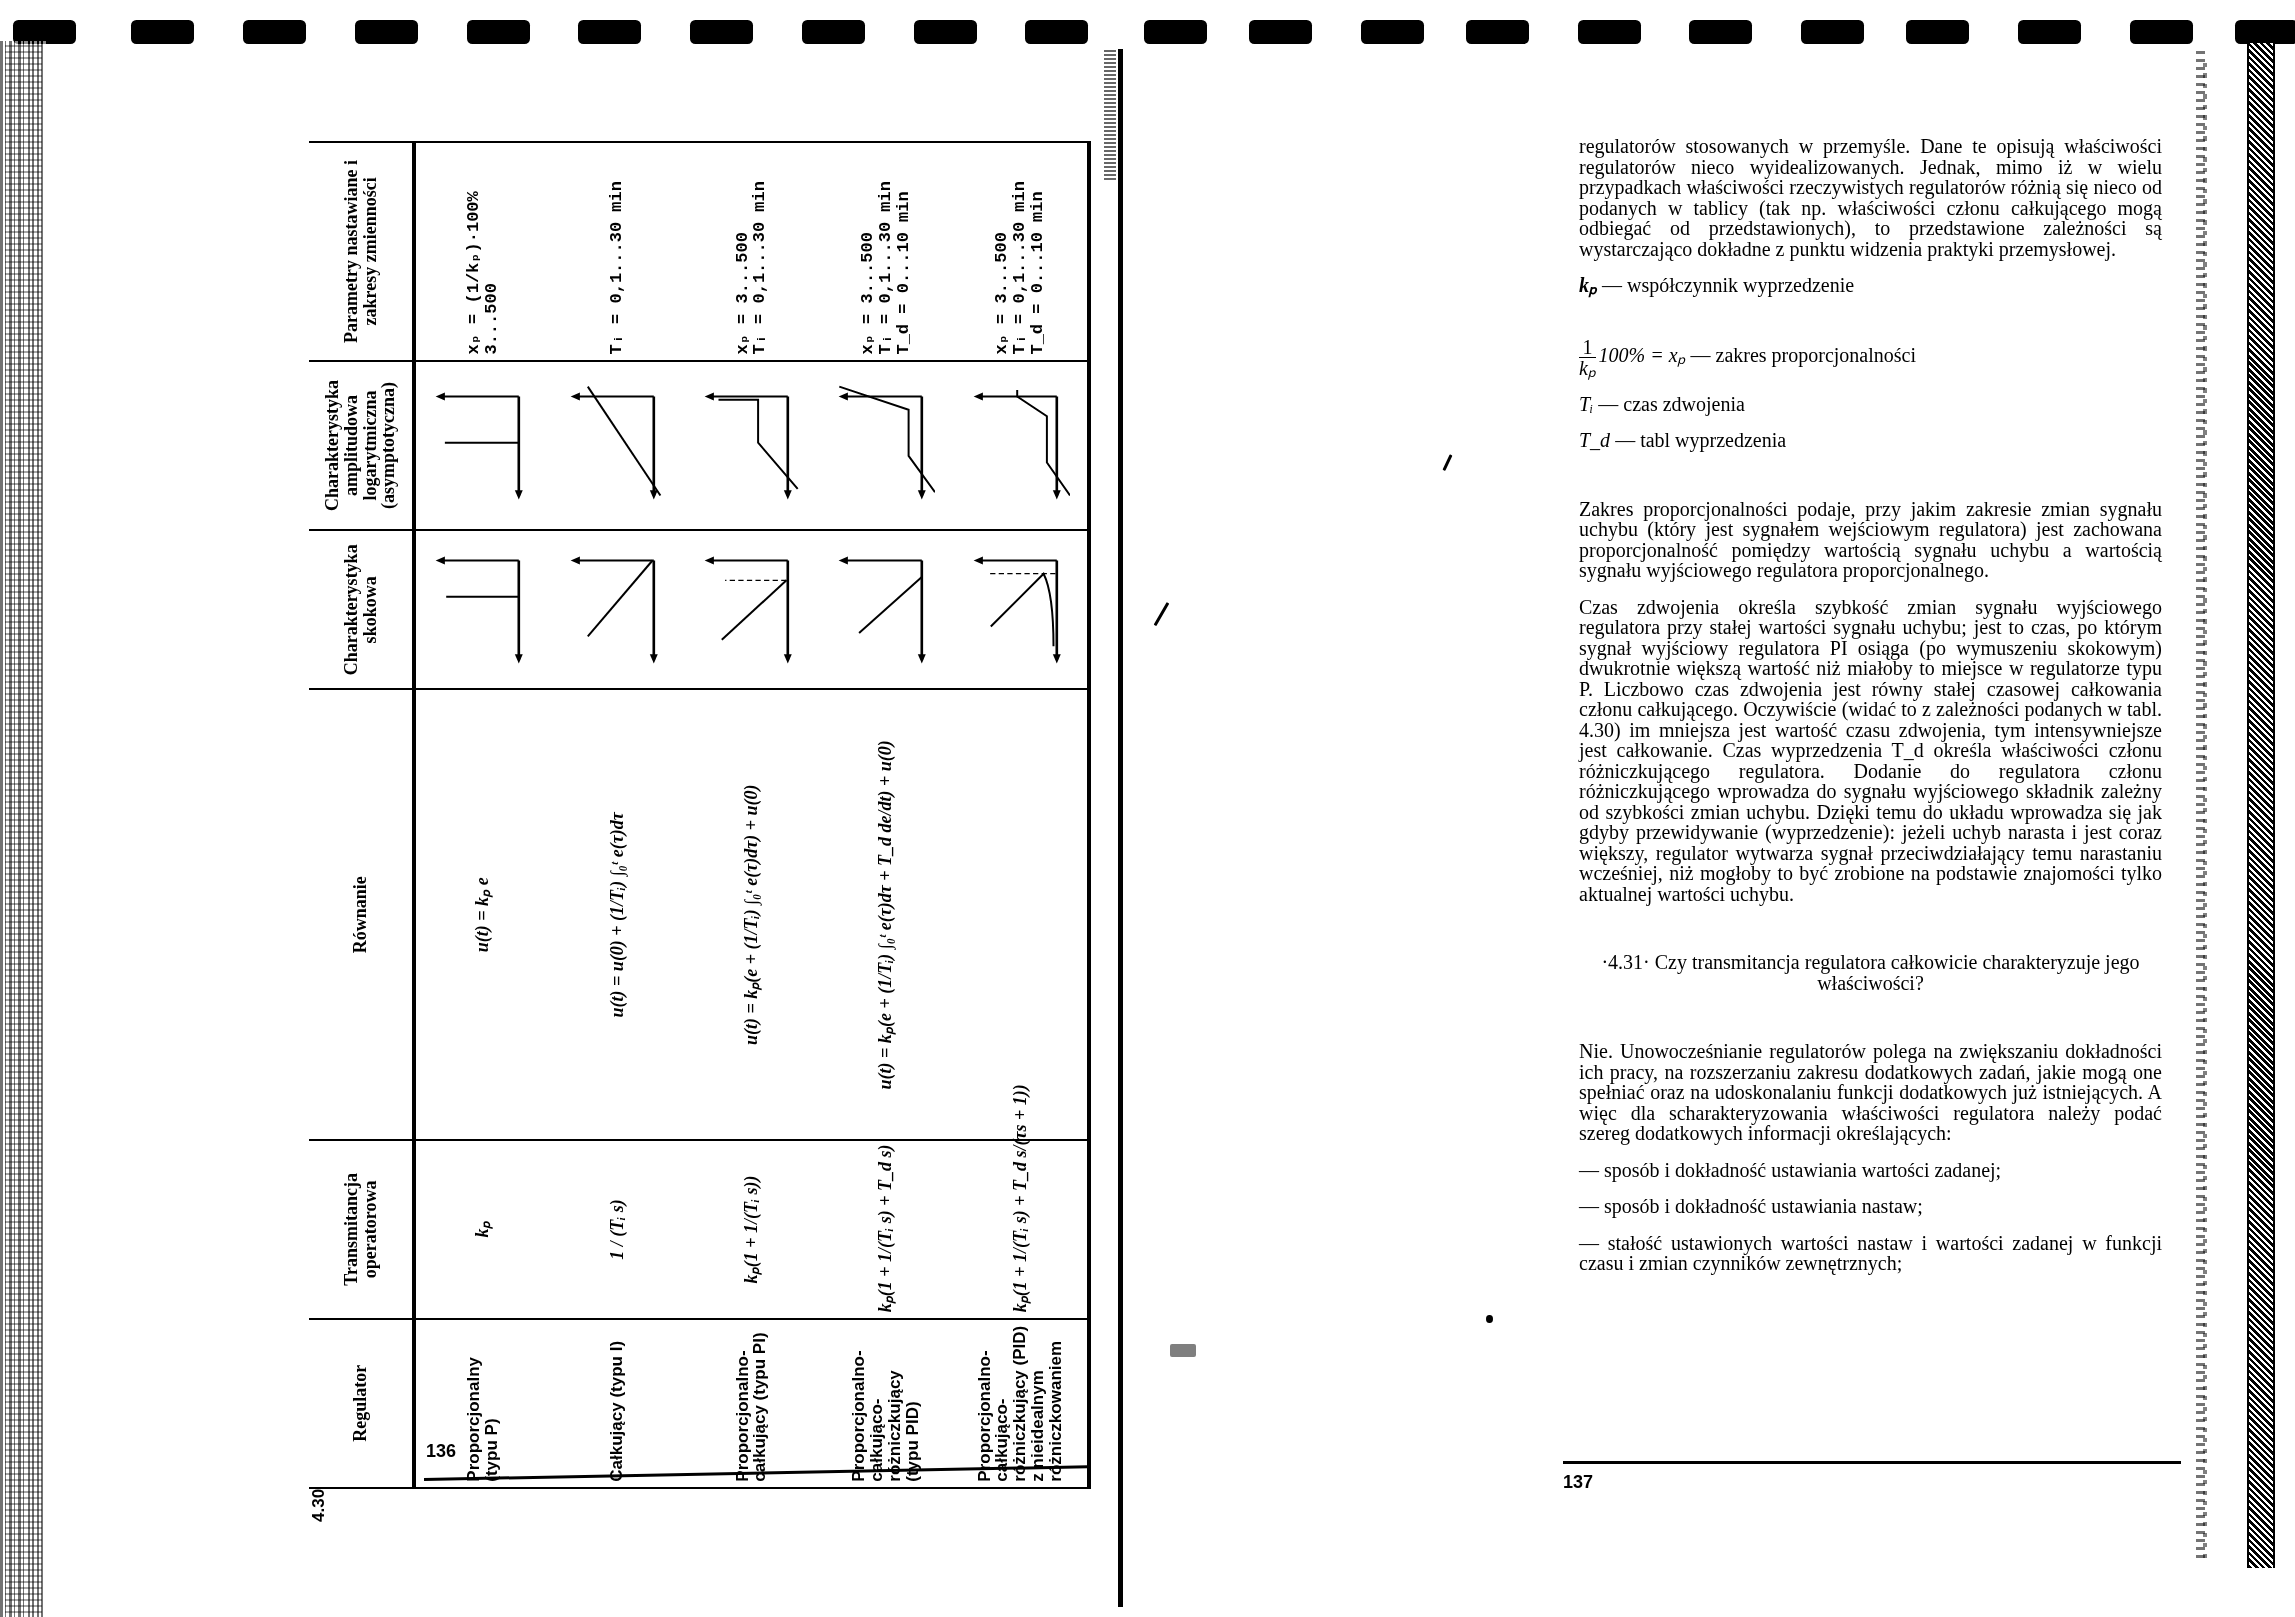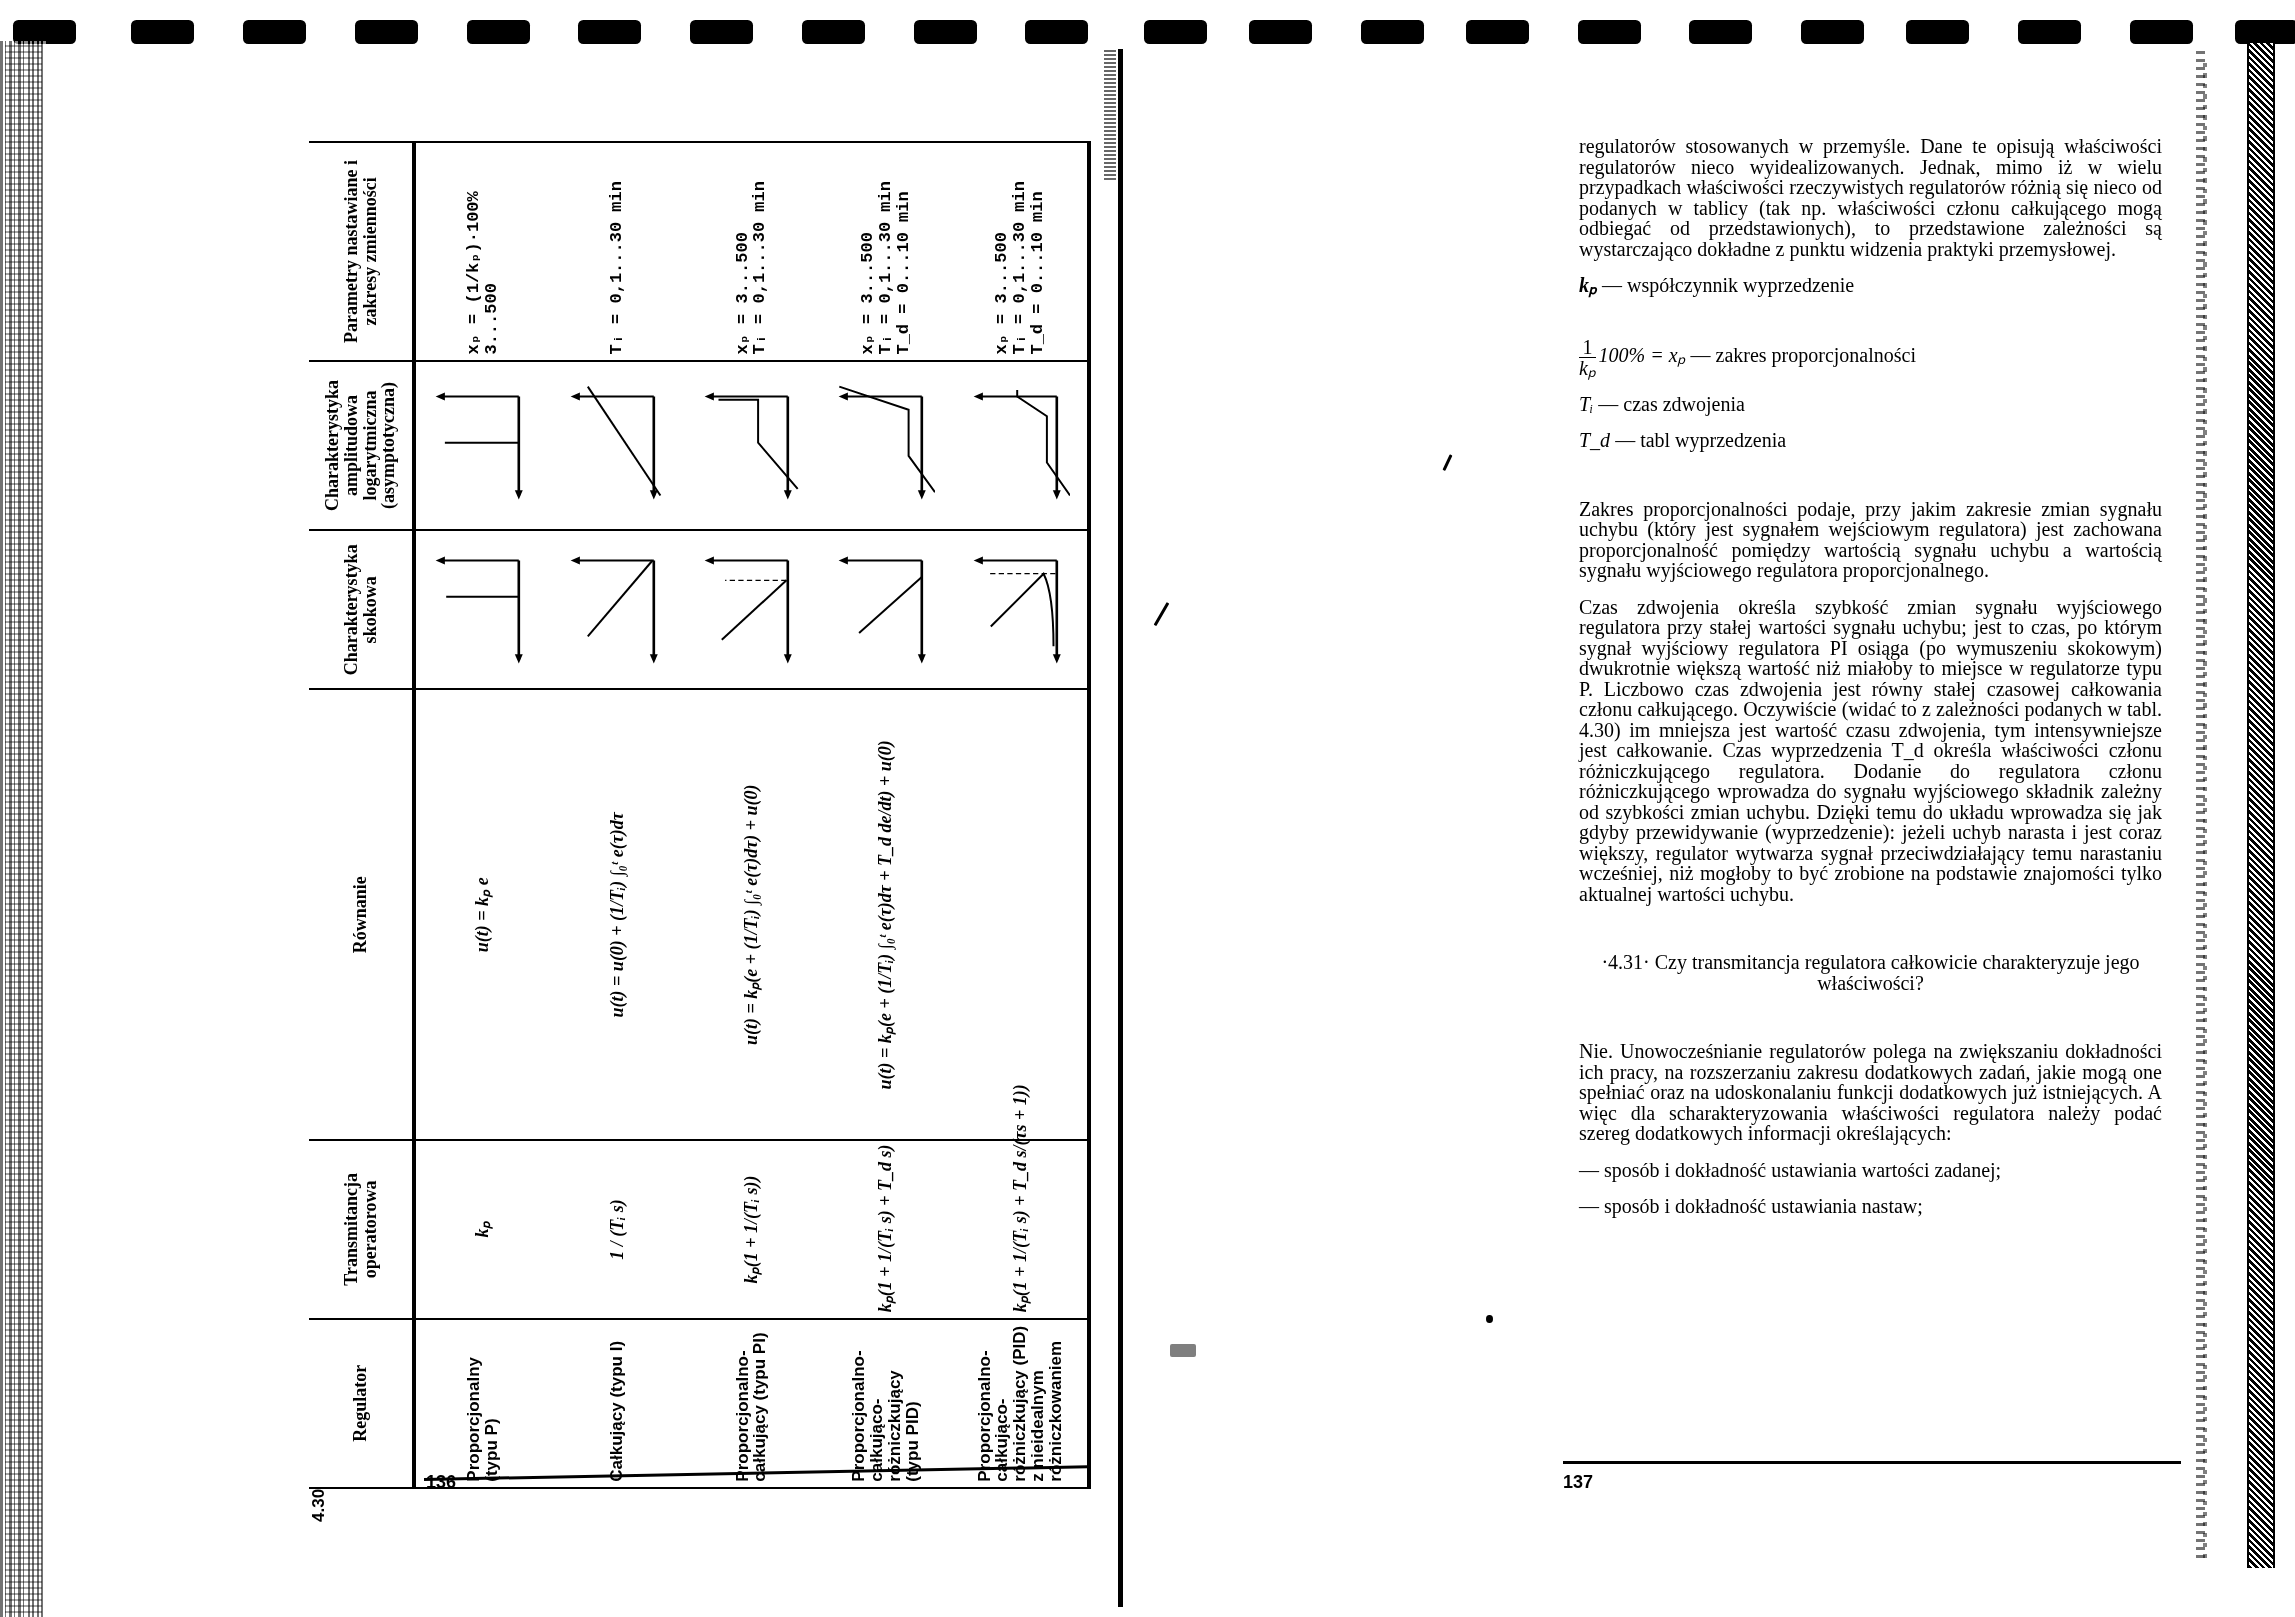--- a/index.html
+++ b/index.html
@@ -243,21 +243,21 @@
               <div>xₚ = 3...500</div>
               <div>Tᵢ = 0,1...30 min</div>
               <div>T_d = 0...10 min</div>
             </td>
           </tr>
         </tbody>
     </table>
   </div>
 
   <div class="rule" style="left:595px;top:1489px;width:0;height:0;"></div>
-  <div class="page-num" style="left:426px;top:1472px;">136</div>
+  <div class="page-num" style="left:426px;top:1441px;">136</div>
   <div class="rule" style="left:424px;top:1478px;width:664px;height:3.3px;transform:rotate(-1.1deg);transform-origin:0 0;"></div>
 </div>
 
 <div class="textcol">
   <p>regulatorów stosowanych w przemyśle. Dane te opisują właściwości regulatorów nieco wyidealizowanych. Jednak, mimo iż w wielu przypadkach właściwości rzeczywistych regulatorów różnią się nieco od podanych w tablicy (tak np. właściwości członu całkującego mogą odbiegać od przedstawionych), to przedstawione zależności są wystarczająco dokładne z punktu widzenia praktyki przemysłowej.</p>
 
   <p class="def">
     <i><b>kₚ</b></i>
     <span>— współczynnik wyprzedzenie</span>
   </p>
@@ -279,20 +279,21 @@
   </p>
   <div class="gap"></div>
   <p>Zakres proporcjonalności podaje, przy jakim zakresie zmian sygnału uchybu (który jest sygnałem wejściowym regulatora) jest zachowana proporcjonalność pomiędzy wartością sygnału uchybu a wartością sygnału wyjściowego regulatora proporcjonalnego.</p>
   <p>Czas zdwojenia określa szybkość zmian sygnału wyjściowego regulatora przy stałej wartości sygnału uchybu; jest to czas, po którym sygnał wyjściowy regulatora PI osiąga (po wymuszeniu skokowym) dwukrotnie większą wartość niż miałoby to miejsce w regulatorze typu P. Liczbowo czas zdwojenia jest równy stałej czasowej całkowania członu całkującego. Oczywiście (widać to z zależności podanych w tabl. 4.30) im mniejsza jest wartość czasu zdwojenia, tym intensywniejsze jest całkowanie. Czas wyprzedzenia T_d określa właściwości członu różniczkującego regulatora. Dodanie do regulatora członu różniczkującego wprowadza do sygnału wyjściowego składnik zależny od szybkości zmian uchybu. Dzięki temu do układu wprowadza się jak gdyby przewidywanie (wyprzedzenie): jeżeli uchyb narasta i jest coraz większy, regulator wytwarza sygnał przeciwdziałający temu narastaniu wcześniej, niż mogłoby to być zrobione na podstawie znajomości tylko aktualnej wartości uchybu.</p>
   <div class="gap"></div>
   <p class="q">·4.31· Czy transmitancja regulatora całkowicie charakteryzuje jego właściwości?</p>
   <div class="gap"></div>
   <p>Nie. Unowocześnianie regulatorów polega na zwiększaniu dokładności ich pracy, na rozszerzaniu zakresu dodatkowych zadań, jakie mogą one spełniać oraz na udoskonalaniu funkcji dodatkowych już istniejących. A więc dla scharakteryzowania właściwości regulatora należy podać szereg dodatkowych informacji określających:</p>
   <p class="def">— sposób i dokładność ustawiania wartości zadanej;</p>
   <p class="def">— sposób i dokładność ustawiania nastaw;</p>
+  <p>— stałość ustawionych wartości nastaw i wartości zadanej w funkcji czasu i zmian czynników zewnętrznych;</p>
 </div>
 <div class="rule" style="left:1563px;top:1461px;width:618px;height:3.3px;"></div>
 <div class="page-num" style="left:1563px;top:1472px;">137</div>
 
 <div class="speck" style="left:1486px;top:1315px;width:6.6px;height:8px;"></div>
 <div class="speck" style="left:1170px;top:1344px;width:26px;height:13px;border-radius:2px;opacity:.5"></div>
 <div class="speck" style="left:1160px;top:601px;width:2.6px;height:26px;border-radius:0.7px;transform:rotate(30deg)"></div>
 <div class="speck" style="left:1446px;top:454px;width:2.6px;height:17px;border-radius:0.7px;transform:rotate(25deg)"></div>
 
 

